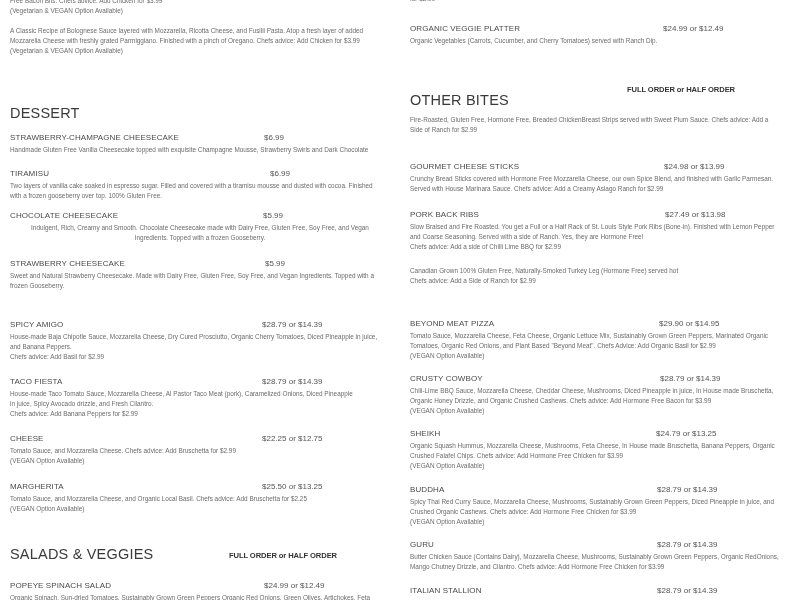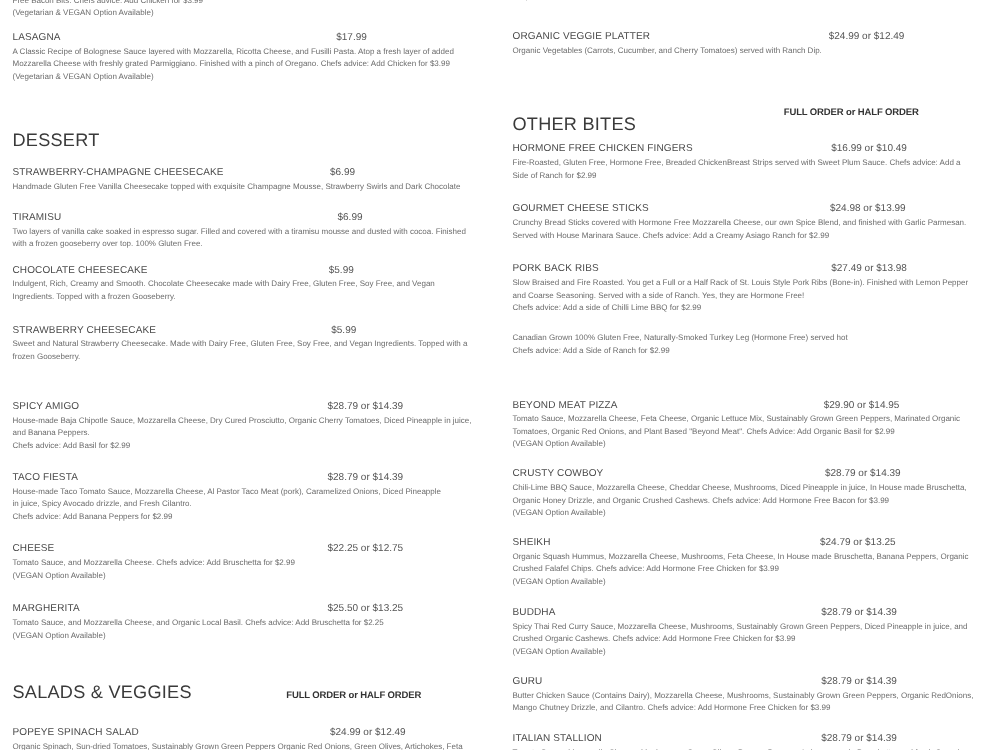--- a/index.html
+++ b/index.html
@@ -31,24 +31,20 @@
 <body>
 
 <div class="col col-left">
 
   <div class="abs item-desc" style="top:-5px;left:0;">
     <div>Free Bacon Bits. Chefs advice: Add Chicken for $3.99</div>
     <div>(Vegetarian &amp; VEGAN Option Available)</div>
   </div>
 
   <div class="item" style="top:25px;">
-    <div class="item-head">
-      <span class="item-name">LASAGNA</span>
-      <span class="item-price" style="left:259px;">$17.99</span>
-    </div>
     <div class="item-desc">
       <div>A Classic Recipe of Bolognese Sauce layered with Mozzarella, Ricotta Cheese, and Fusilli Pasta. Atop a fresh layer of added</div>
       <div>Mozzarella Cheese with freshly grated Parmiggiano. Finished with a pinch of Oregano. Chefs advice: Add Chicken for $3.99</div>
       <div>(Vegetarian &amp; VEGAN Option Available)</div>
     </div>
   </div>
 
   <h2 class="section-title" style="top:105px;">DESSERT</h2>
 
   <div class="item" style="top:133px;">
@@ -65,21 +61,21 @@
     <div class="item-head">
       <span class="item-name">TIRAMISU</span>
       <span class="item-price" style="left:260px;">$6.99</span>
     </div>
     <div class="item-desc">
       <div>Two layers of vanilla cake soaked in espresso sugar. Filled and covered with a tiramisu mousse and dusted with cocoa. Finished</div>
       <div>with a frozen gooseberry over top. 100% Gluten Free.</div>
     </div>
   </div>
 
-  <div class="item" style="top:211px;">
+  <div class="item" style="top:211px;text-align:center;">
     <div class="item-head">
       <span class="item-name">CHOCOLATE CHEESECAKE</span>
       <span class="item-price" style="left:253px;">$5.99</span>
     </div>
     <div class="item-desc">
       <div>Indulgent, Rich, Creamy and Smooth. Chocolate Cheesecake made with Dairy Free, Gluten Free, Soy Free, and Vegan</div>
       <div>Ingredients. Topped with a frozen Gooseberry.</div>
     </div>
   </div>
 
@@ -167,24 +163,20 @@
     </div>
     <div class="item-desc">
       <div>Organic Vegetables (Carrots, Cucumber, and Cherry Tomatoes) served with Ranch Dip.</div>
     </div>
   </div>
 
   <h2 class="section-title" style="top:92px;">OTHER BITES</h2>
   <span class="section-sub" style="top:85px;left:217px;">FULL ORDER or HALF ORDER</span>
 
   <div class="item" style="top:114px;">
-    <div class="item-head">
-      <span class="item-name">HORMONE FREE CHICKEN FINGERS</span>
-      <span class="item-price" style="left:255px;">$16.99 or $10.49</span>
-    </div>
     <div class="item-desc">
       <div>Fire-Roasted, Gluten Free, Hormone Free, Breaded ChickenBreast Strips served with Sweet Plum Sauce. Chefs advice: Add a</div>
       <div>Side of Ranch for $2.99</div>
     </div>
   </div>
 
   <div class="item" style="top:162px;">
     <div class="item-head">
       <span class="item-name">GOURMET CHEESE STICKS</span>
       <span class="item-price" style="left:254px;">$24.98 or $13.99</span>

